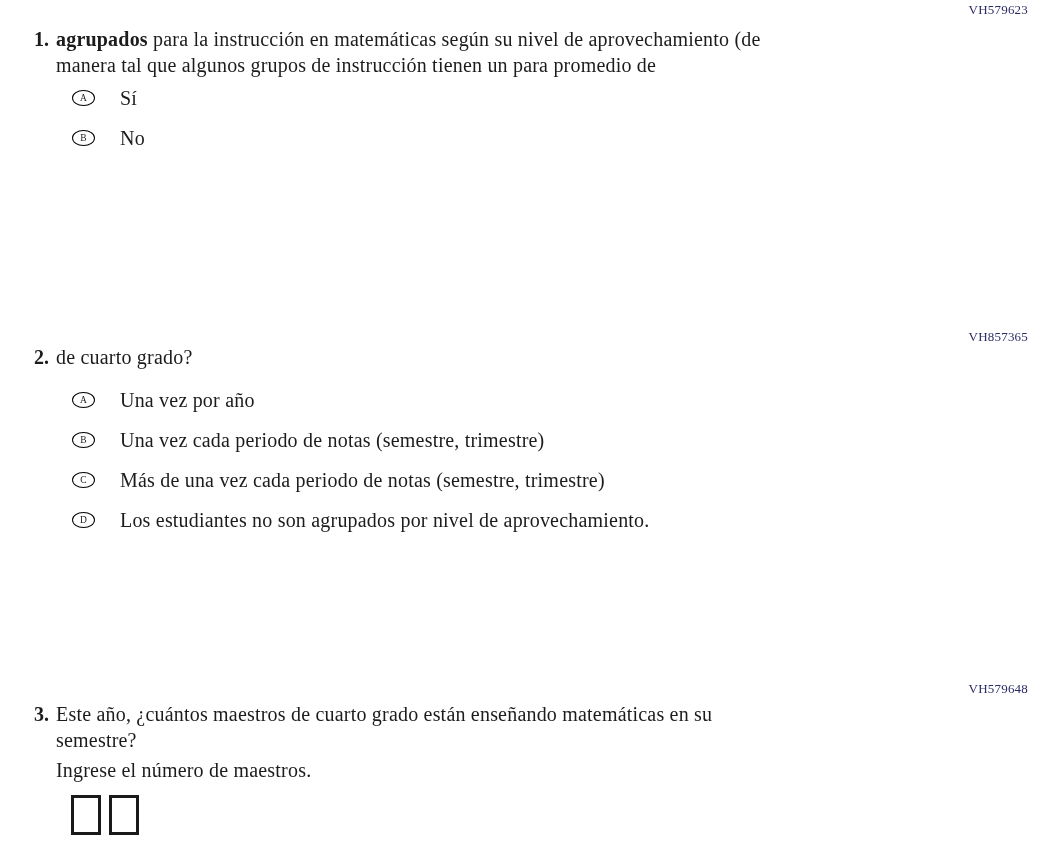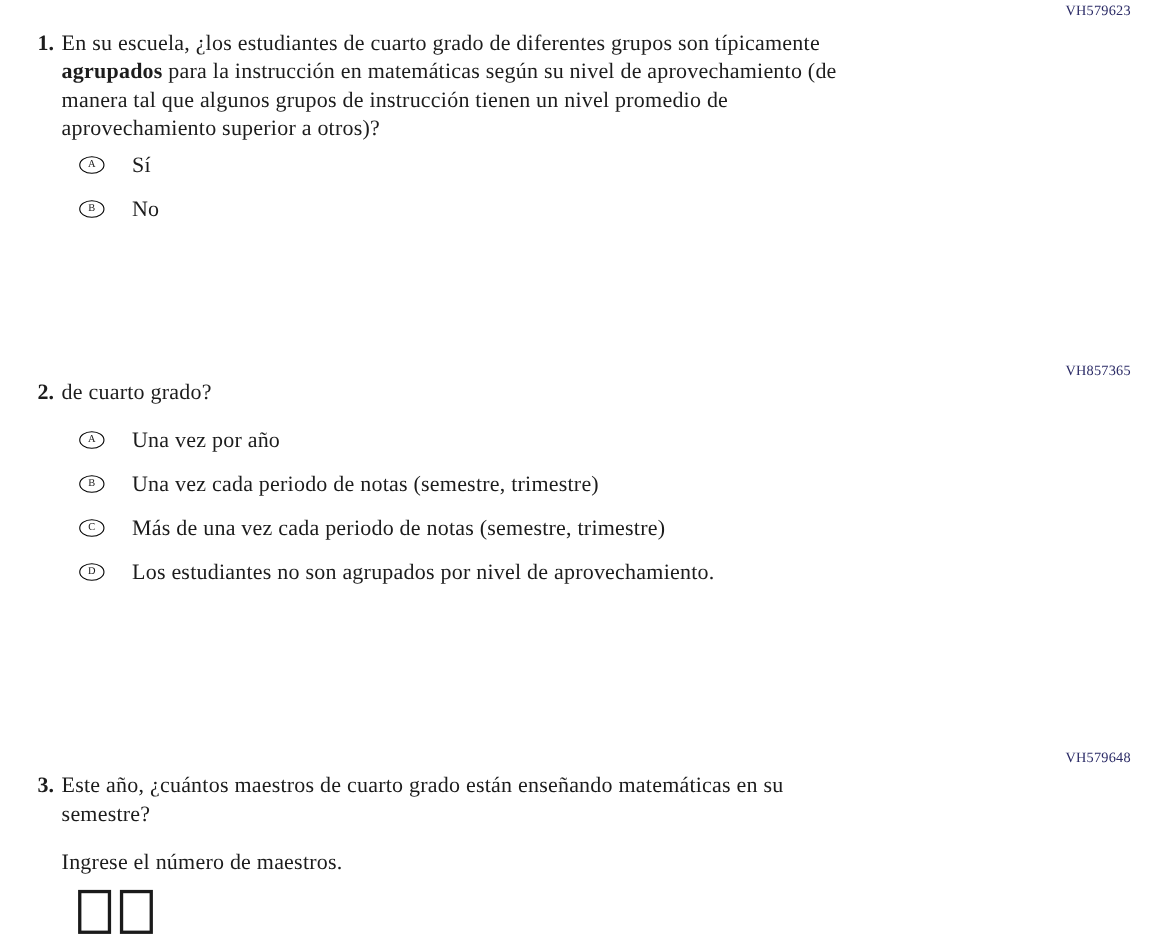--- a/index.html
+++ b/index.html
@@ -79,21 +79,21 @@
     line-height: 1;
     transform: translateY(0.5px);
   }
 
   .option-label {
     margin-left: 25px;
     white-space: nowrap;
   }
 
   .instruction {
-    margin-top: 18px;
+    margin-top: 4px;
     white-space: nowrap;
   }
 
   .boxes {
     display: flex;
     gap: 8px;
     margin-top: 12px;
     margin-left: 15px;
   }
   .dbox {
@@ -106,24 +106,22 @@
 </style>
 </head>
 <body>
 
 <div class="page">
 
   <div class="code c1">VH579623</div>
   <div class="question q1">
     <div class="qnum">1.</div>
     <div class="qtext">
-      <div class="qline">En su escuela, ¿los estudiantes de cuarto grado de diferentes grupos son típicamente</div>
       <div class="qline"><strong>agrupados</strong> <span>para la instrucción en matemáticas según su nivel de aprovechamiento (de</span></div>
-      <div class="qline">manera tal que algunos grupos de instrucción tienen un nivel promedio de</div>
-      <div class="qline">aprovechamiento superior a otros)?</div>
+      <div class="qline">manera tal que algunos grupos de instrucción tienen un para promedio de</div>
 
       <div class="option first">
         <span class="bubble">
             <span class="bubble-letter">A</span>
           </span>
         <span class="option-label">Sí</span>
       </div>
       <div class="option">
         <span class="bubble">
             <span class="bubble-letter">B</span>

